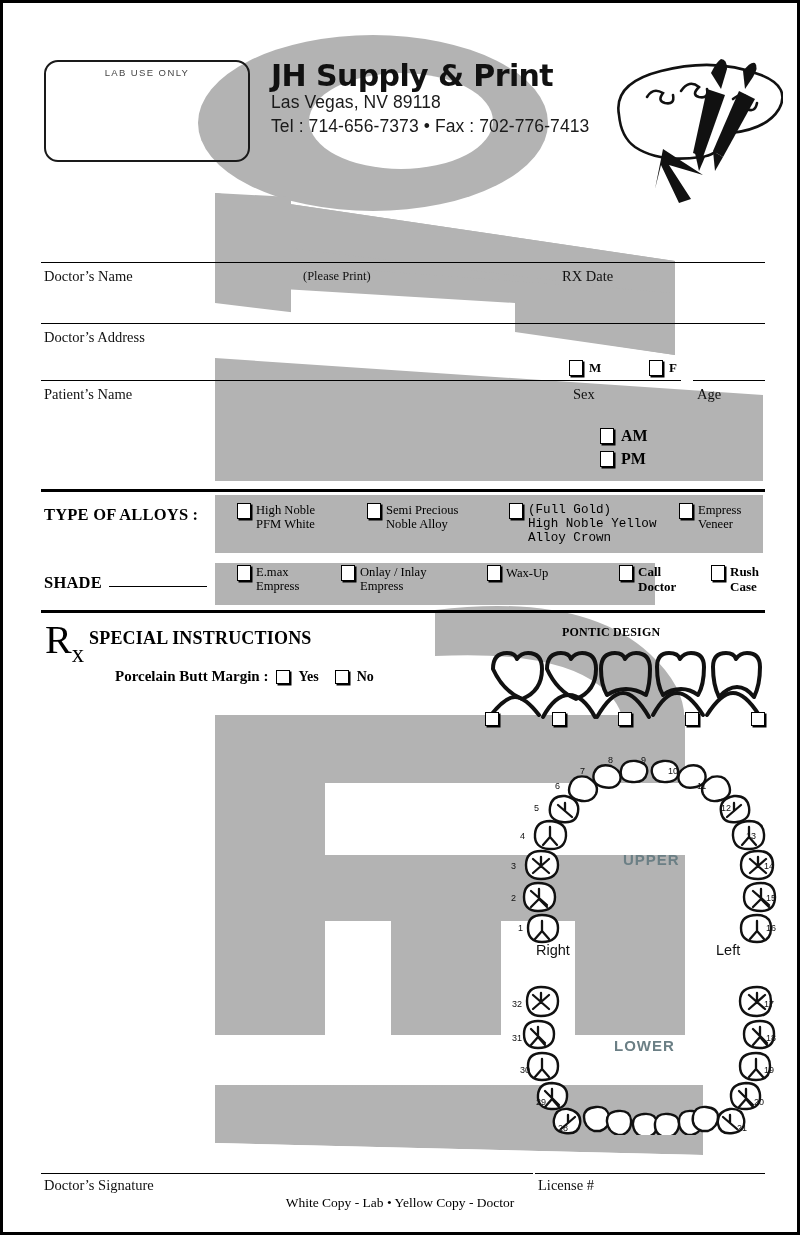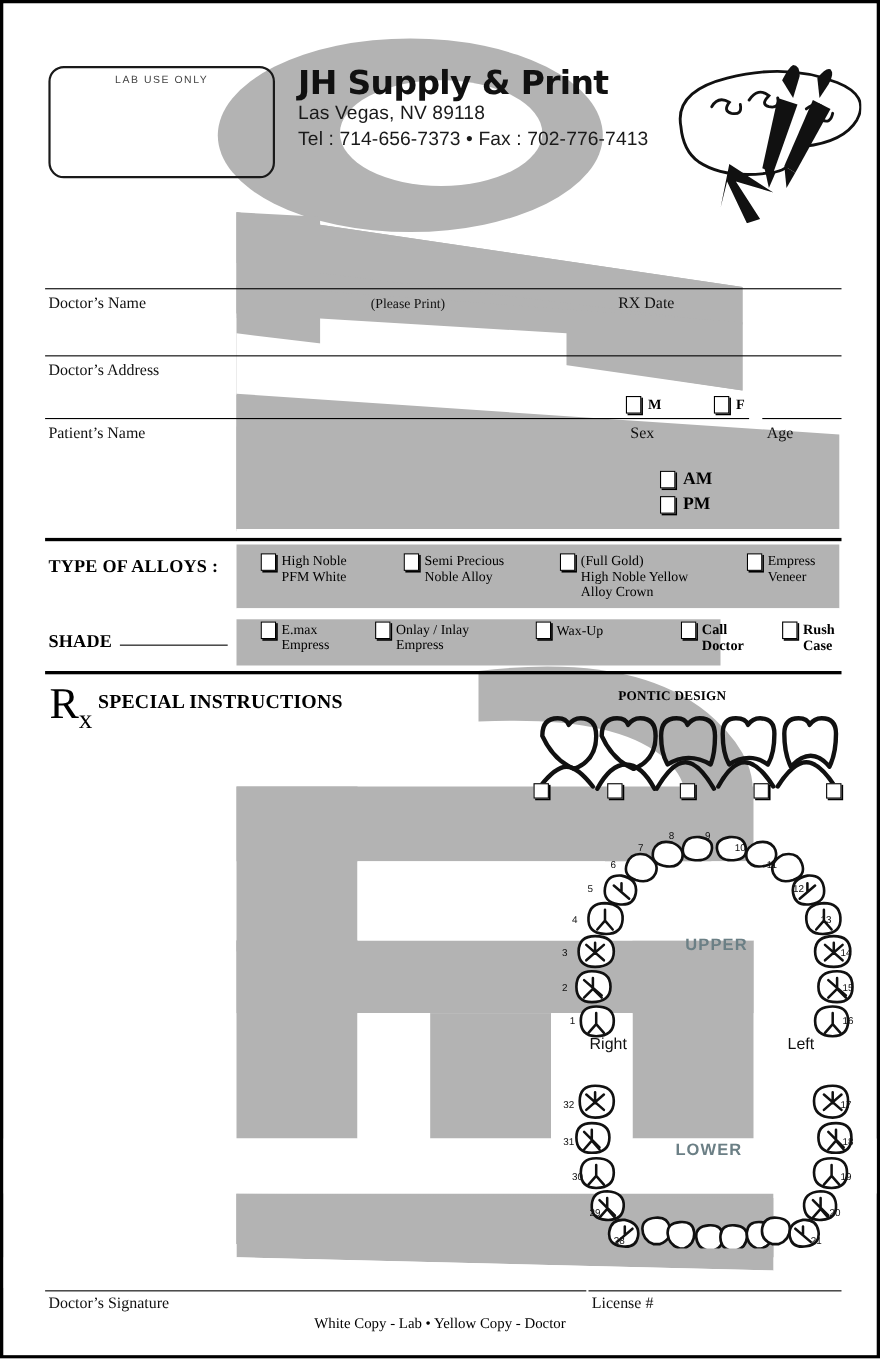--- a/index.html
+++ b/index.html
@@ -31,21 +31,21 @@
   }
   #company .cline {
     font-family:"Liberation Sans", sans-serif; font-size:17.5px; line-height:1.35;
     color:#1a1a1a; letter-spacing:0.1px;
   }
   #palette { position:absolute; left:604px; top:42px; width:176px; height:158px; }
 
   
   .rule { position:absolute; height:0; border-top:1.6px solid #000; }
   .fl { position:absolute; font-size:14.5px; color:#111; white-space:nowrap; }
-  .fl.sm { font-size:12.5px;margin-left:34px; }
+  .fl.sm { font-size:12.5px; }
 
   
   .cb {
     display:inline-block; width:14px; height:16px; border:1.7px solid #000;
     background:#fff; vertical-align:middle; box-shadow:1.5px 1.5px 0 #000;
   }
   .cb.sq { width:14px; height:14px; }
   .cbrow { position:absolute; display:flex; align-items:center; gap:6px; }
   .cbrow .tx { font-size:13px; font-weight:bold; }
 
@@ -222,21 +222,21 @@
         <span>PFM White</span>
       </span>
     </div>
     <div class="opt" style="width:142px;">
       <span class="cb"></span>
       <span class="lab2">
         <span>Semi Precious</span><br>
         <span>Noble Alloy</span>
       </span>
     </div>
-    <div class="opt" style="width:170px;">
+    <div class="opt" style="width:170px;font-family:Liberation Mono, monospace;">
       <span class="cb"></span>
       <span class="lab2">
         <span>(Full Gold)</span><br>
         <span>High Noble Yellow</span><br>
         <span>Alloy Crown</span>
       </span>
     </div>
     <div class="opt" style="width:110px;">
       <span class="cb"></span>
       <span class="lab2">
@@ -284,20 +284,27 @@
       </span>
     </div>
   </div>
 
   <div class="thick" style="top:486px;"></div>
   <div class="thick" style="top:607px;"></div>
 
   <div id="rxsym"><span>R</span><sub>x</sub></div>
   <div id="spec">SPECIAL INSTRUCTIONS</div>
 
+  <div id="pbm">
+    <span class="q">Porcelain Butt Margin :</span>
+    <span class="cb sq"></span>
+    <span class="yn">Yes</span>
+    <span class="cb sq" style="margin-left:8px;"></span>
+    <span class="yn">No</span>
+  </div>
 
   <div style="position:absolute; left:60px; top:700px; width:400px; height:430px;"></div>
 
   <div id="pontic-head">PONTIC DESIGN</div>
   <svg id="pontics" viewBox="0 0 280 80">
     <g fill="none" stroke="#111" stroke-width="4" stroke-linecap="round" stroke-linejoin="round">
       <g transform="translate(4,0)">
         <path d="M4 18 q0 -16 14 -16 q8 0 10 6 q4 -6 11 -6 q14 0 14 16 q0 22 -20 30 q-19 -8 -29 -30 Z"></path>
         <path d="M2 64 q14 -18 24 -18 q10 0 24 18"></path>
       </g>

